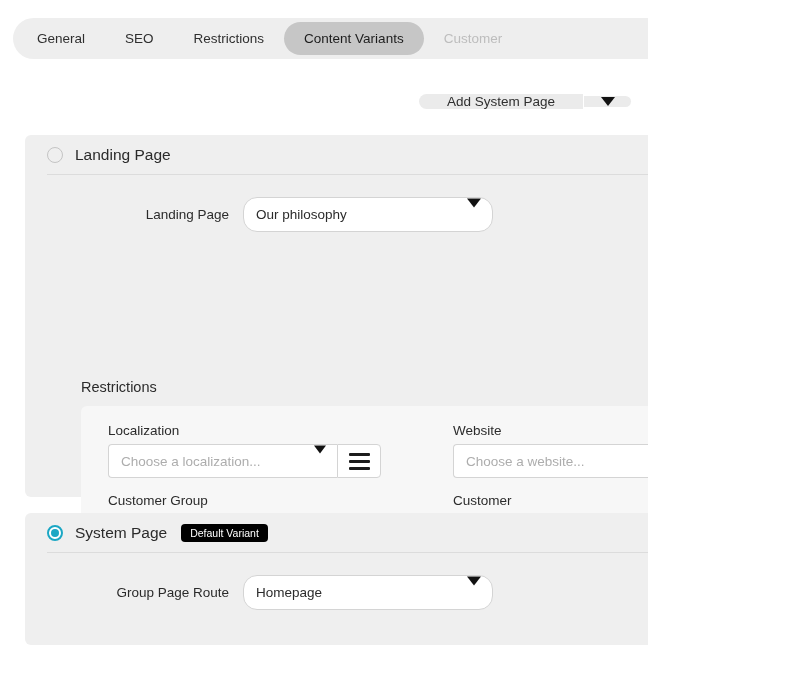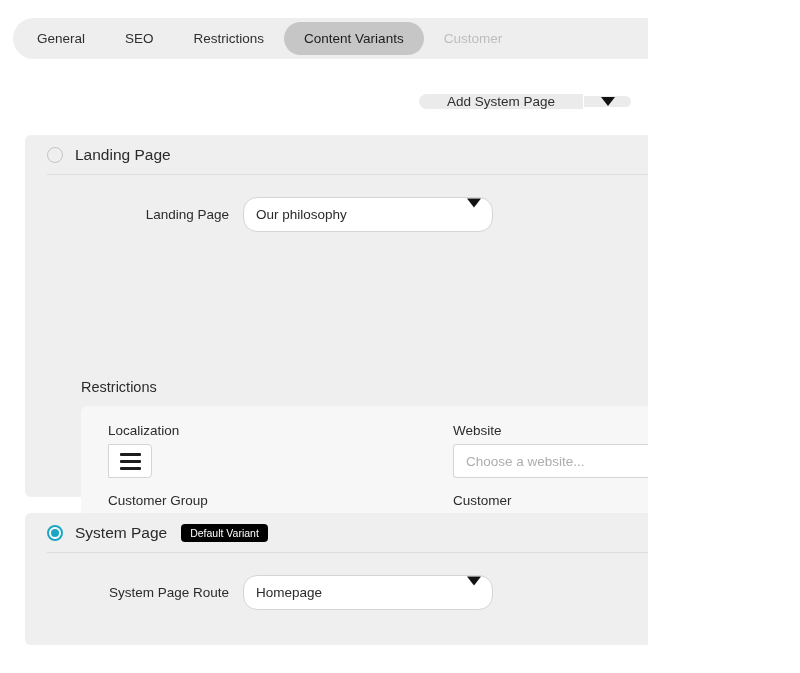--- a/index.html
+++ b/index.html
@@ -347,20 +347,24 @@
           <path d="M5.6 3.4V2.1a.9.9 0 0 1 .9-.9h2a.9.9 0 0 1 .9.9v1.3" stroke="#9a9a9a" stroke-width="1.2"></path>
           <path d="M6.1 6.6v5.8M8.9 6.6v5.8" stroke="#9a9a9a" stroke-width="1.2" stroke-linecap="round"></path>
         </svg>
       </span>
 
       <div class="rgrid">
 
         <div>
           <div class="rfield-label">Localization</div>
           <div class="combo">
+            <div class="select placeholder">
+              <span>Choose a localization...</span>
+              <span class="caret-wrap"><span class="caret sm"></span></span>
+            </div>
             <button class="hamburger">
               <span></span>
               <span></span>
               <span></span>
             </button>
           </div>
         </div>
 
         <div>
           <div class="rfield-label">Website</div>
@@ -424,21 +428,21 @@
           <path d="M2.6 4.2h9.8l-.8 10.1a1 1 0 0 1-1 .9H4.4a1 1 0 0 1-1-.9L2.6 4.2Z" stroke="#9a9a9a" stroke-width="1.1"></path>
           <path d="M1 3.6h13" stroke="#9a9a9a" stroke-width="1.1" stroke-linecap="round"></path>
           <path d="M5.6 3.4V2.1a.9.9 0 0 1 .9-.9h2a.9.9 0 0 1 .9.9v1.3" stroke="#9a9a9a" stroke-width="1.1"></path>
           <path d="M6.1 6.6v5.8M8.9 6.6v5.8" stroke="#9a9a9a" stroke-width="1.1" stroke-linecap="round"></path>
         </svg>
       </span>
       <span class="rule"></span>
     </div>
 
     <div class="field-row">
-      <span class="field-label">System Page Route</span>
+      <span class="field-label">Group Page Route</span>
       <div class="select w250">
         <span>Homepage</span>
         <span class="caret-wrap"><span class="caret"></span></span>
       </div>
     </div>
   </div>
 
 </div>
 
 </body></html>

